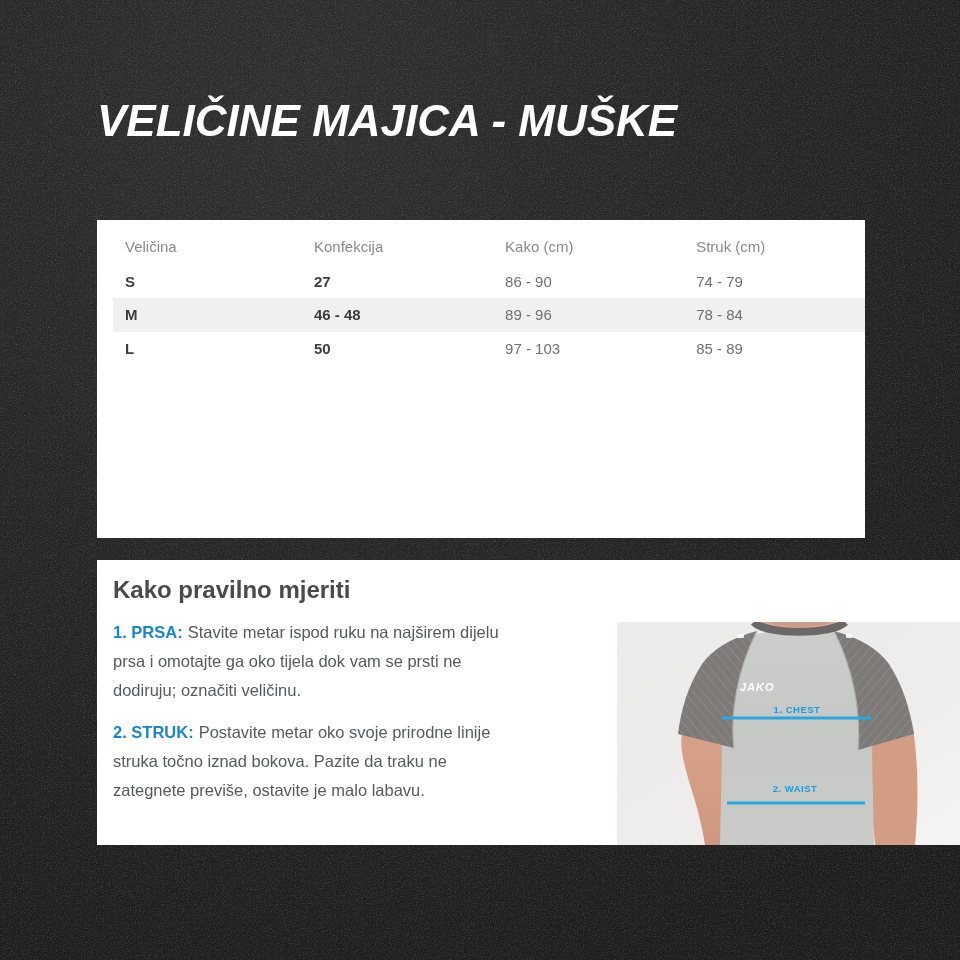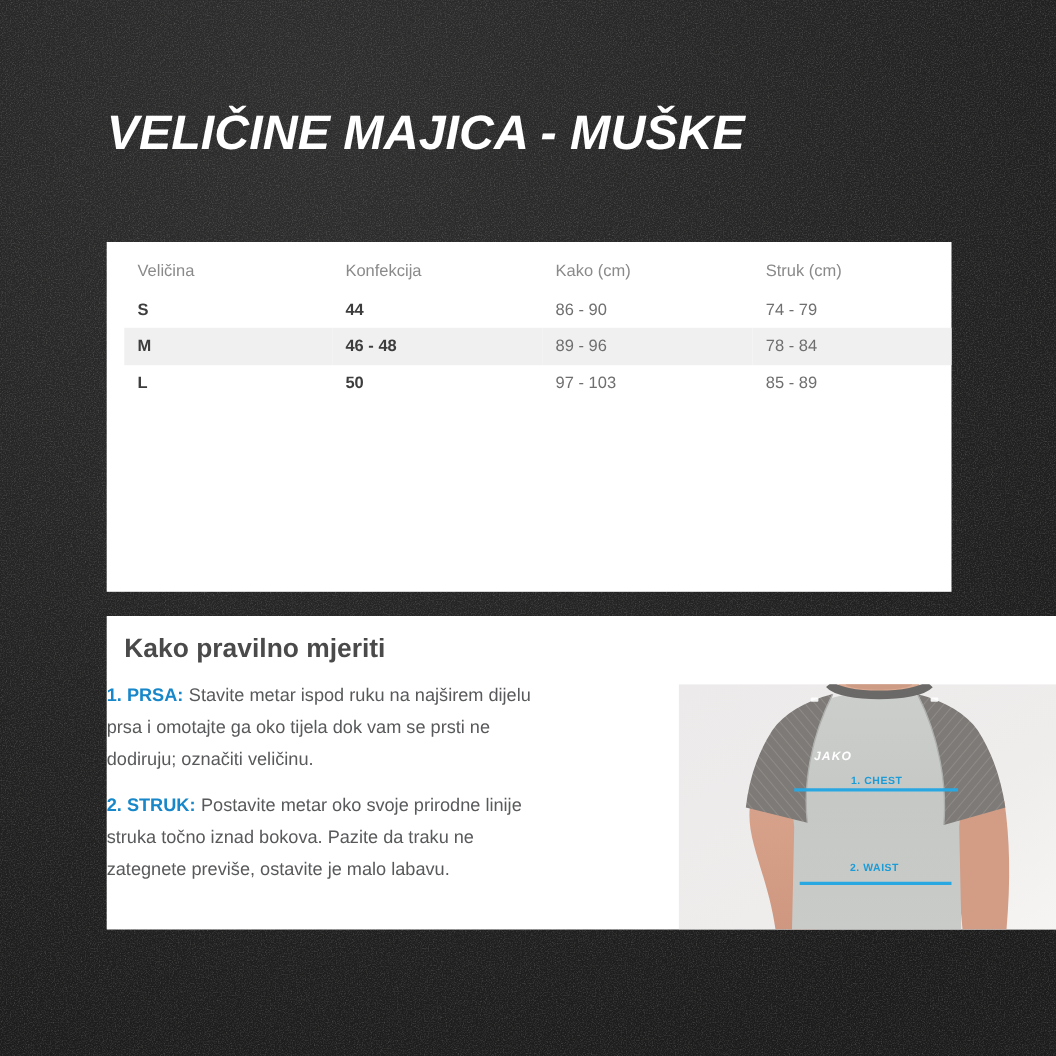--- a/index.html
+++ b/index.html
@@ -36,21 +36,21 @@
 
   
   .guide-panel {
     position:absolute; left:97px; top:560px; width:876px; height:285px;
     background:#ffffff; z-index:2;
   }
   .guide-heading {
     position:absolute; left:16px; top:16px;
     color:#4a4a4a; font-size:24px; font-weight:bold;
   }
-  .guide-text { position:absolute; left:0; top:58px; width:392px; }
+  .guide-text { position:absolute; left:16px; top:58px; width:392px; }
   .guide-step { font-size:16.5px; line-height:29px; color:#58595b; margin-bottom:13px; }
   .guide-step .step-label { color:#1787c9; font-weight:bold; margin-right:5px; }
 
   .photo-wrap { position:absolute; right:0; bottom:0; width:356px; height:223px; }
 </style>
 </head>
 <body>
 
 <div class="canvas">
 
@@ -84,21 +84,21 @@
         <tr>
           <th>Veličina</th>
           <th>Konfekcija</th>
           <th>Kako (cm)</th>
           <th>Struk (cm)</th>
         </tr>
       </thead>
       <tbody>
         <tr>
           <td class="strong">S</td>
-          <td class="strong">44</td>
+          <td class="strong">27</td>
           <td class="dim">86 - 90</td>
           <td class="dim">74 - 79</td>
         </tr>
         <tr>
           <td class="strong">M</td>
           <td class="strong">46 - 48</td>
           <td class="dim">89 - 96</td>
           <td class="dim">78 - 84</td>
         </tr>
         <tr>

